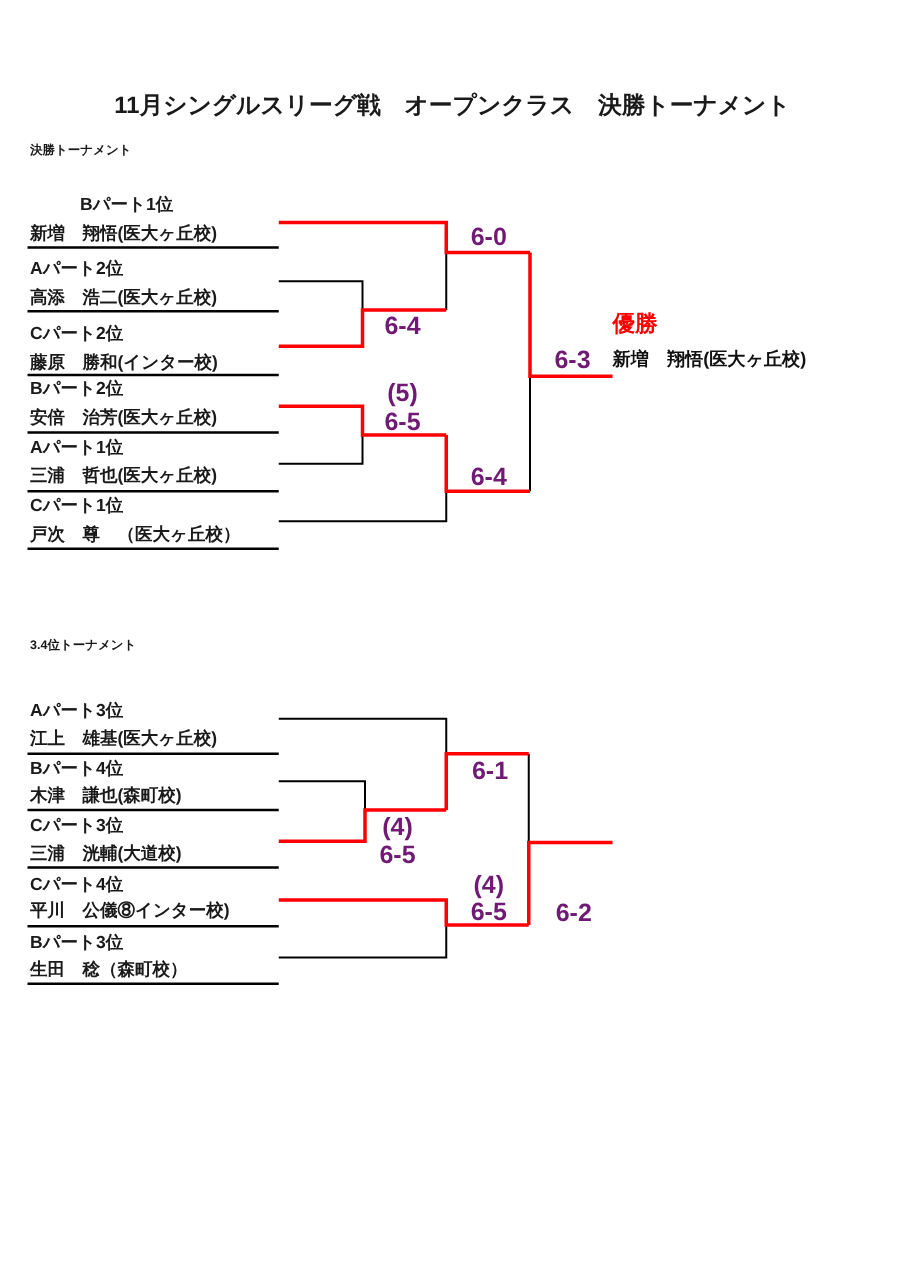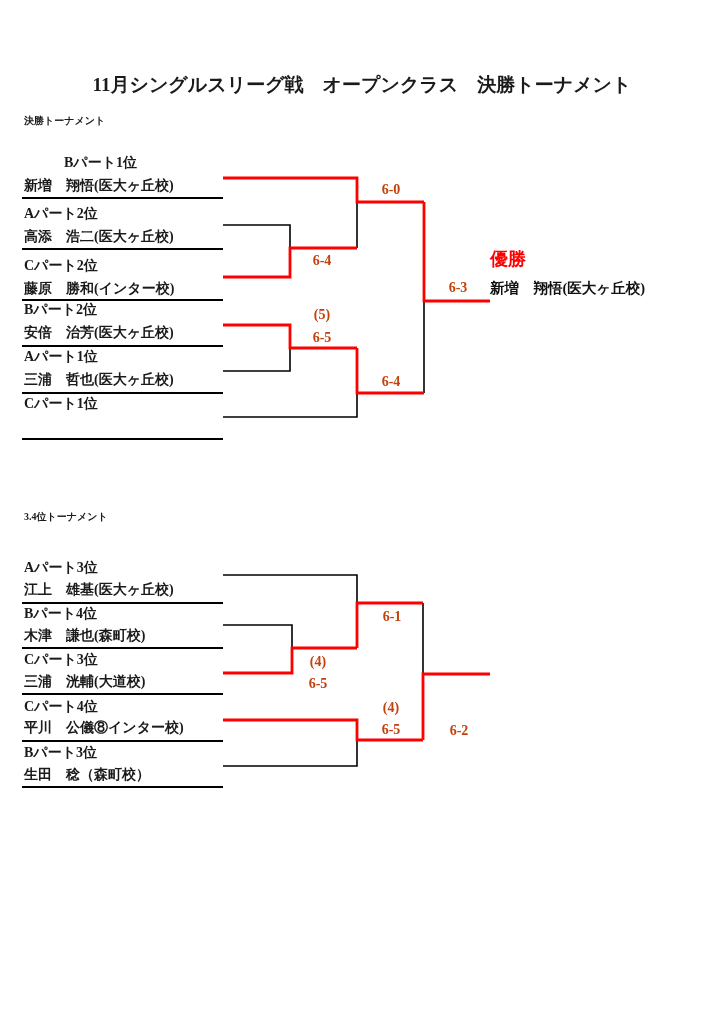--- a/index.html
+++ b/index.html
@@ -1,35 +1,35 @@
 <!DOCTYPE html>
 <html><head>
 <meta charset="utf-8">
 <style>
   html,body { margin:0; padding:0; background:#ffffff; }
   .page {
     position:relative; width:724px; height:1024px; background:#ffffff;
-    font-family:Liberation Serif, serif; color:#1a1a1a; overflow:hidden;
+    font-family:Liberation Sans, sans-serif; color:#1a1a1a; overflow:hidden;
   }
   .title {
     position:absolute; top:74px; left:0; width:724px; text-align:center;
     font-size:19px; line-height:22px; font-weight:bold; margin:0; white-space:nowrap;
   }
   .sec {
     position:absolute; left:24px; font-size:10px; line-height:18px; font-weight:bold; white-space:nowrap;
   }
   .seed, .pname {
     position:absolute; left:24px; font-size:14px; line-height:18px; font-weight:bold; white-space:nowrap;
   }
   .uline {
     position:absolute; left:22px; width:201px; height:0; border-top:2px solid #000000;
   }
   .score {
-    position:absolute; width:56px; text-align:center; font-size:14px; line-height:18px;
-    font-weight:bold; color:#c2410c; white-space:nowrap;
+    position:absolute; width:56px; text-align:center; font-size:20px; line-height:18px;
+    font-weight:bold; color:#701a75; white-space:nowrap;
   }
   .champ {
     position:absolute; left:490px; top:248px; font-size:18px; line-height:22px;
     font-weight:bold; color:#ff0000; white-space:nowrap;
   }
   .champ-name {
     position:absolute; left:490px; top:279px; font-size:14.5px; line-height:18px;
     font-weight:bold; color:#111111; white-space:nowrap;
   }
   svg.lines { position:absolute; left:0; top:0; }
@@ -85,20 +85,21 @@
 
   <div class="seed" style="top:301px;">Bパート2位</div>
   <div class="pname" style="top:324px;">安倍　治芳(医大ヶ丘校)</div>
   <div class="uline" style="top:345px;"></div>
 
   <div class="seed" style="top:348px;">Aパート1位</div>
   <div class="pname" style="top:371px;">三浦　哲也(医大ヶ丘校)</div>
   <div class="uline" style="top:392px;"></div>
 
   <div class="seed" style="top:395px;">Cパート1位</div>
+  <div class="pname" style="top:418px;">戸次　尊　（医大ヶ丘校）</div>
   <div class="uline" style="top:438px;"></div>
 
   <div class="score" style="left:294px; top:252px;">6-4</div>
   <div class="score" style="left:363px; top:181px;">6-0</div>
   <div class="score" style="left:294px; top:306px;">(5)</div>
   <div class="score" style="left:294px; top:329px;">6-5</div>
   <div class="score" style="left:363px; top:373px;">6-4</div>
   <div class="score" style="left:430px; top:279px;">6-3</div>
 
   <div class="champ">優勝</div>

